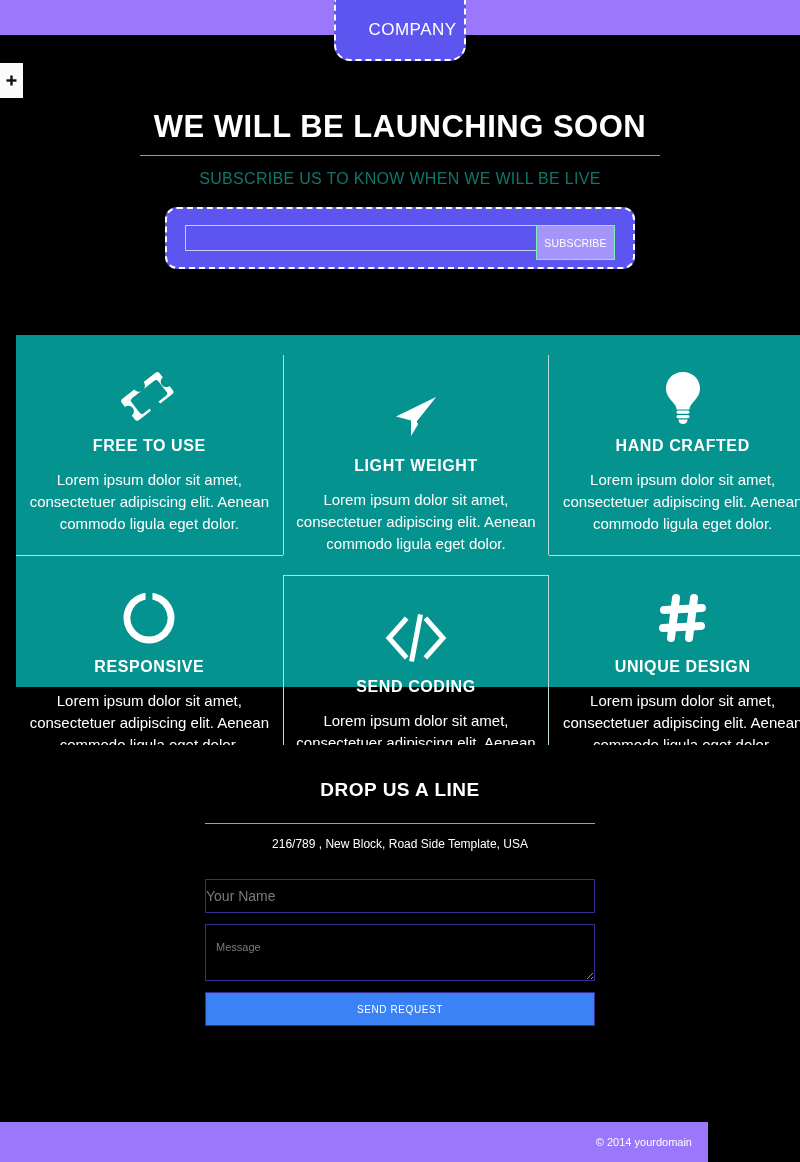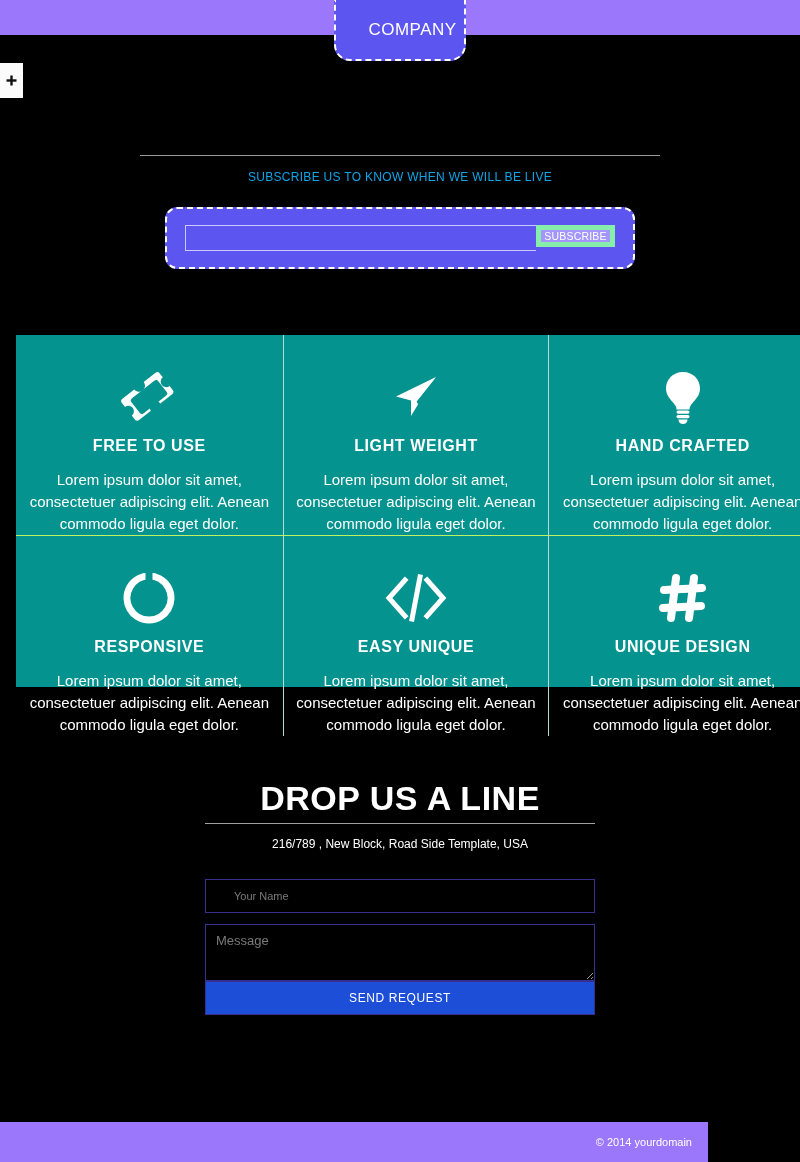--- a/index.html
+++ b/index.html
@@ -97,22 +97,22 @@
     height: 1px;
     background: #999999;
   }
 
   .hero-sub {
     position: absolute;
     top: 135px;
     left: 0;
     width: 800px;
     text-align: center;
-    color: #0ea5e9;
-    font-size: 12px;
+    color: #0f766e;
+    font-size: 16px;
     letter-spacing: 0.3px;
   }
 
   .subscribe-wrap {
     position: absolute;
     top: 172px;
     left: 165px;
     width: 470px;
     height: 62px;
     background: #5d55ef;
@@ -137,23 +137,23 @@
     border-right: none;
     outline: none;
     color: #ffffff;
     font-size: 11px;
     padding: 0 8px;
     font-family: "Liberation Sans", sans-serif;
   }
 
   .subscribe-btn {
     width: 79px;
-    height: 22px;
+    height: 35px;
     background: #a495fb;
-    border: 5px solid #86efac;
+    border: 1px solid #86efac;
     color: #ffffff;
     font-size: 10.5px;
     letter-spacing: 0.2px;
     cursor: pointer;
     font-family: "Liberation Sans", sans-serif;
   }
 
   
   .features {
     position: absolute;
@@ -168,21 +168,21 @@
   }
 
   .feature-cell {
     position: relative;
     display: flex;
     flex-direction: column;
     align-items: center;
     justify-content: flex-start;
     padding-top: 34px;
   }
-  .feature-cell.col-mid { border-left: 1px solid #b9d9d8; border-right: 1px solid #b9d9d8; }
+  .feature-cell.col-mid { border-left: 1px solid #b9d9d8; border-right: 1px solid #b9d9d8; margin-top: 20px; }
   .feature-cell.row-bot { border-top: 1px solid #bef264; }
 
   .feature-icon {
     height: 56px;
     display: flex;
     align-items: center;
     justify-content: center;
     margin-bottom: 12px;
   }
 
@@ -213,21 +213,21 @@
     background: #000000;
   }
 
   .contact-title {
     position: absolute;
     top: 34px;
     left: 0;
     width: 800px;
     text-align: center;
     color: #ffffff;
-    font-size: 34px;
+    font-size: 19px;
     font-weight: bold;
     letter-spacing: 0.5px;
   }
 
   .contact-rule {
     position: absolute;
     top: 78px;
     left: 205px;
     width: 390px;
     height: 1px;
@@ -250,51 +250,52 @@
     left: 205px;
     width: 390px;
   }
 
   .field {
     width: 390px;
     height: 34px;
     background: #000000;
     border: 1px solid #372f8e;
     color: #ffffff;
-    font-size: 11px;
-    padding: 0 28px;
+    font-size: 14px;
+    padding: 0 0;
     outline: none;
     display: block;
     margin-bottom: 11px;
     font-family: "Liberation Sans", sans-serif;
   }
   .field::placeholder { color: #7a7a7a; }
 
   .field-area {
     width: 390px;
     height: 57px;
     background: #000000;
     border: 1px solid #372f8e;
     color: #ffffff;
-    font-size: 13px;
-    padding: 8px 10px;
+    font-size: 11px;
+    padding: 16px 10px;
     outline: none;
     display: block;
+    margin-bottom: 11px;
     resize: vertical;
     font-family: "Liberation Sans", sans-serif;
   }
   .field-area::placeholder { color: #7a7a7a; }
 
   .send-btn {
     width: 390px;
     height: 34px;
-    background: #1d4ed8;
+    background: #3b82f6;
     border: 1px solid #372f8e;
     color: #ffffff;
-    font-size: 12px;
+    font-size: 10px;
     letter-spacing: 0.6px;
     cursor: pointer;
     display: block;
     font-family: "Liberation Sans", sans-serif;
   }
 
   
   .footer {
     position: absolute;
     top: 1122px;
@@ -325,20 +326,21 @@
   <div class="plus-toggle">
     <span>
       <svg width="11" height="11" viewBox="0 0 11 11">
         <rect x="4.3" y="0.5" width="2.4" height="10" fill="#111111"></rect>
         <rect x="0.5" y="4.3" width="10" height="2.4" fill="#111111"></rect>
       </svg>
     </span>
   </div>
 
   <div class="hero">
+    <div class="hero-title">WE WILL BE LAUNCHING SOON</div>
     <div class="hero-rule"></div>
     <div class="hero-sub">SUBSCRIBE US TO KNOW WHEN WE WILL BE LIVE</div>
 
     <div class="subscribe-wrap">
       <div class="subscribe-inner">
         <input class="subscribe-input" type="text" placeholder="" style="">
         <button class="subscribe-btn">SUBSCRIBE</button>
       </div>
     </div>
   </div>
@@ -395,21 +397,21 @@
     </div>
 
     <div class="feature-cell col-mid row-bot">
       <div class="feature-icon">
         <svg width="62" height="50" viewBox="0 0 62 50">
           <path d="M20 7 L4 25 L20 43" fill="none" stroke="#ffffff" stroke-width="5" stroke-linecap="square"></path>
           <path d="M42 7 L58 25 L42 43" fill="none" stroke="#ffffff" stroke-width="5" stroke-linecap="square"></path>
           <path d="M35 4 L27 46" fill="none" stroke="#ffffff" stroke-width="5" stroke-linecap="square"></path>
         </svg>
       </div>
-      <div class="feature-title">EASY UNIQUE</div>
+      <div class="feature-title">SEND CODING</div>
       <div class="feature-desc">Lorem ipsum dolor sit amet, consectetuer adipiscing elit. Aenean commodo ligula eget dolor.</div>
     </div>
 
     <div class="feature-cell row-bot">
       <div class="feature-icon">
         <svg width="52" height="52" viewBox="0 0 52 52">
           <g stroke="#ffffff" stroke-width="8" stroke-linecap="round" fill="none">
             <line x1="19" y1="6" x2="14" y2="46"></line>
             <line x1="37" y1="6" x2="32" y2="46"></line>
             <line x1="7" y1="18" x2="45" y2="16"></line>

